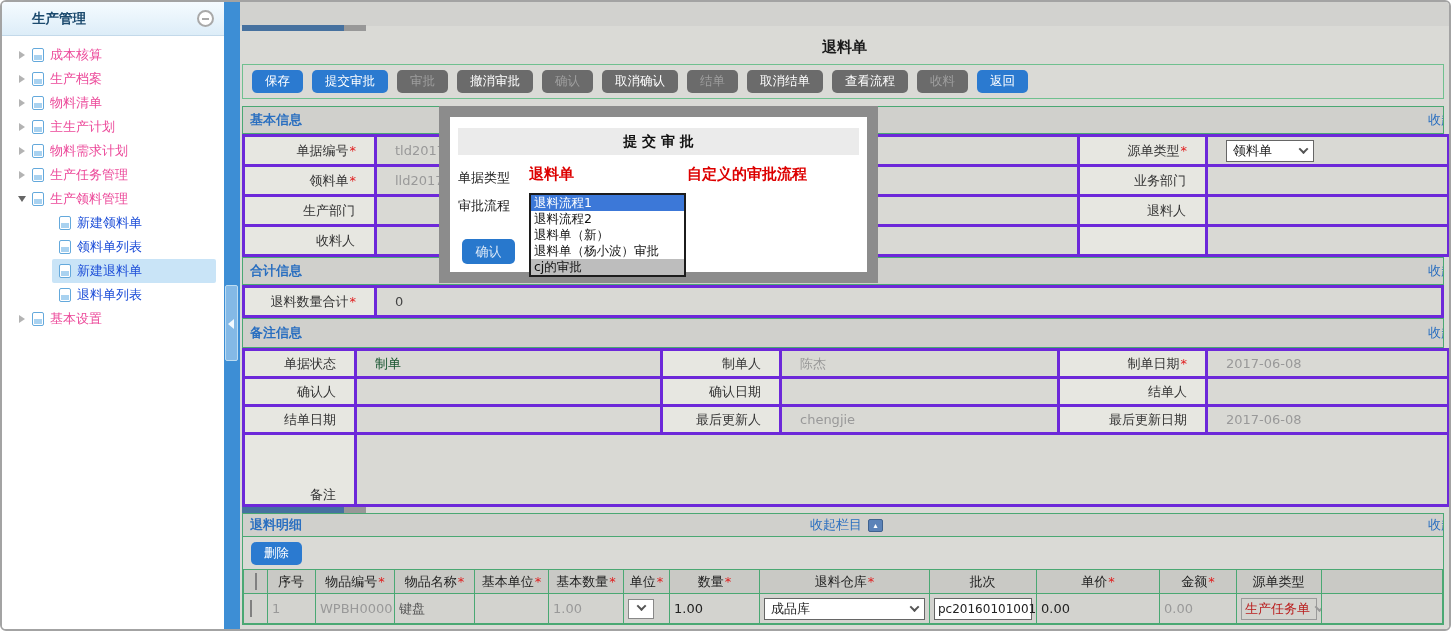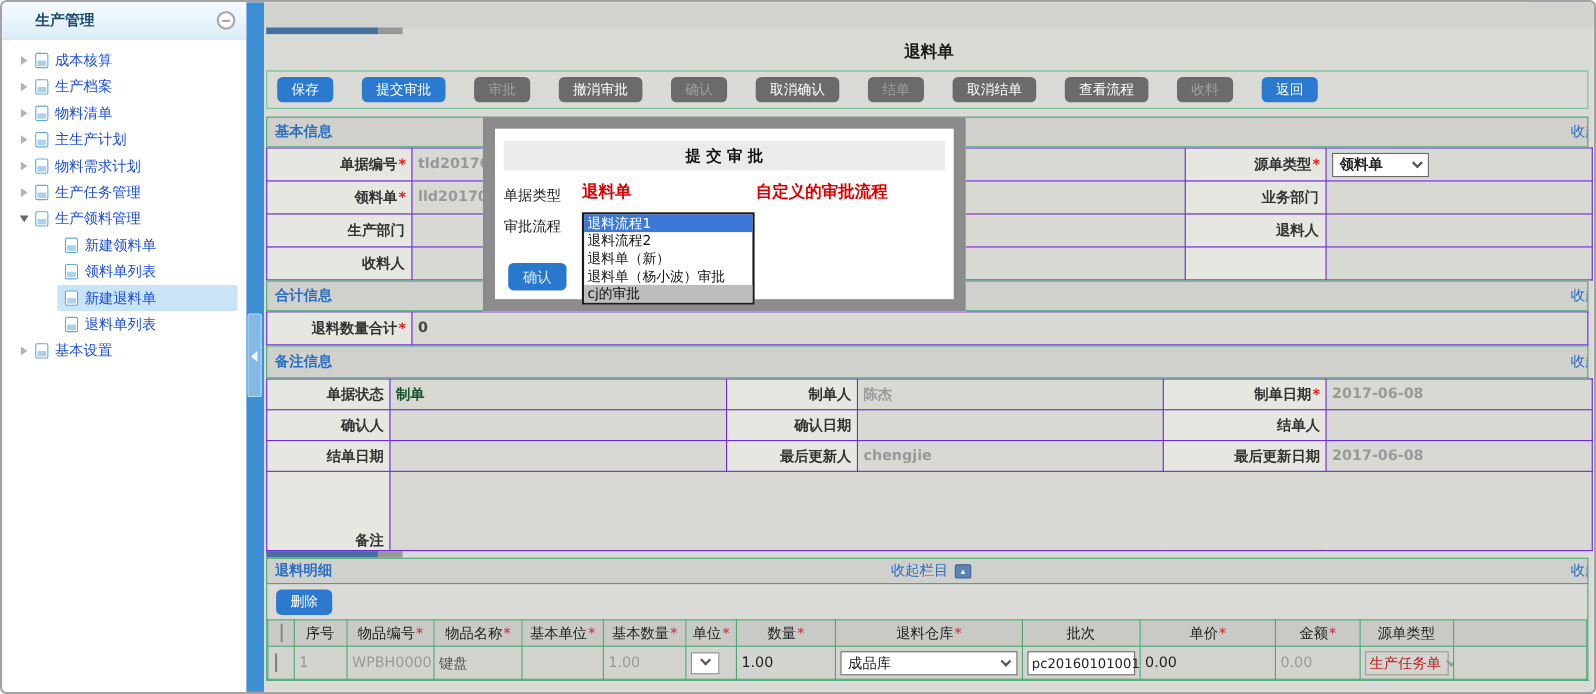--- a/index.html
+++ b/index.html
@@ -7,21 +7,21 @@
 
   .window { position:relative; width:1451px; height:631px; border:2px solid #a3a3a3; border-radius:6px; background:#fff; overflow:hidden; }
 
   
   .sidebar { position:absolute; left:0; top:0; width:222px; height:100%; background:#fff; }
   .sidebar-header { height:34px; background:linear-gradient(#f5fbff,#ddedf8); border-bottom:1px solid #c3d9ea; display:flex; align-items:center; padding:0 10px 0 30px; }
   .sidebar-title { font-weight:bold; font-size:13.5px; color:#1c4a6e; flex:1; }
   .collapse-circle { width:17px; height:17px; border:2px solid #a9a9a9; border-radius:50%; position:relative; background:#fff; }
   .collapse-circle::after { content:""; position:absolute; left:3px; right:3px; top:50%; margin-top:-1px; height:2px; background:#a9a9a9; }
   .tree { padding-top:7px; font-size:13px; }
-  .tree-item { height:24px; display:flex; align-items:center; padding-left:17px; color:#1d4ed8; cursor:default; }
+  .tree-item { height:24px; display:flex; align-items:center; padding-left:17px; color:#ec4899; cursor:default; }
   .tree-item .arrow-right { width:0; height:0; border-top:4px solid transparent; border-bottom:4px solid transparent; border-left:6px solid #b3b3b3; margin-right:7px; }
   .tree-item .arrow-down { width:0; height:0; border-left:4px solid transparent; border-right:4px solid transparent; border-top:6px solid #666; margin-right:6px; margin-left:-1px; }
   .file-icon { width:12px; height:14px; background:#fff; border:1px solid #64a9dc; border-radius:2px; position:relative; margin-right:6px; flex:none; }
   .file-icon::after { content:""; position:absolute; left:1px; right:1px; bottom:1px; height:5px; background:#a9d2f0; }
   .tree-child { height:24px; display:flex; align-items:center; margin:0 8px 0 50px; padding-left:7px; color:#1d4ed8; border-radius:2px; }
   .tree-child.selected { background:#c9e4f7; }
 
   
   .splitter { position:absolute; left:222px; top:0; width:16px; height:100%; background:#3d8ed5; }
   .splitter-handle { position:absolute; left:1px; top:283px; width:13px; height:76px; background:#84b9e6; border:1px solid #bcdcf2; border-radius:2px; }
@@ -29,35 +29,35 @@
 
   
   .main { position:absolute; left:238px; top:0; right:0; bottom:0; background:#dadad6; overflow:hidden; }
   .top-strip { height:24px; background:#d2d2cf; }
   .pbar { display:flex; height:6px; }
   .pbar .seg-blue { width:102px; background:#46719f; }
   .pbar .seg-gray { width:22px; background:#989898; }
   .pbar1 { position:absolute; left:2px; top:23px; }
   .page-title { position:absolute; top:36px; left:0; right:0; text-align:center; font-weight:bold; font-size:15px; color:#1a1a1a; }
 
-  .toolbar { position:absolute; top:62px; left:2px; right:5px; height:35px; border:1px solid #6fc08f; display:flex; align-items:center; gap:26px; padding:0 9px; }
+  .toolbar { position:absolute; top:62px; left:2px; right:5px; height:35px; border:1px solid #6fc08f; display:flex; align-items:center; gap:9px; padding:0 9px; }
   .btn { height:23px; padding:0 13px; border:none; border-radius:5px; font-size:12.5px; color:#fff; background:#6b6b6b; font-family:inherit; cursor:pointer; }
   .btn.primary { background:#2b7ad0; }
   .btn.off { color:#9e9e9e; cursor:default; }
 
   .content { position:absolute; top:104px; left:2px; right:5px; }
   .sec-head { position:relative; background:#d0d0cc; border:1px solid #4aa873; display:flex; align-items:center; padding:0 7px; overflow:hidden; }
   .sec-head.h28 { height:28px; } .sec-head.h30 { height:30px; } .sec-head.h24 { height:24px; }
   .sec-title { color:#2a6fc0; font-weight:bold; font-size:13px; }
   .clip-link { position:absolute; right:-2px; top:0; bottom:0; display:flex; align-items:center; width:17px; overflow:hidden; color:#2a6fc0; font-size:13px; white-space:nowrap; }
   .center-link { position:absolute; left:567px; top:0; bottom:0; display:flex; align-items:center; gap:6px; color:#2a6fc0; font-size:13px; white-space:nowrap; }
   .fold-icon { width:15px; height:13px; background:#5c83b8; border:1px solid #3f628f; border-radius:2px; color:#fff; font-size:8px; line-height:11px; text-align:center; }
 
   table.grid { width:100%; table-layout:fixed; border-collapse:collapse; background:#d9d9d4; }
-  table.grid td { border:1px solid #6d28d9; font-size:13px; padding:0 5px; overflow:hidden; white-space:nowrap;font-weight:bold; }
+  table.grid td { border:3px solid #6d28d9; font-size:13px; padding:0 18px; overflow:hidden; white-space:nowrap; }
   td.lbl { background:#e7e7e1; text-align:right; color:#333; }
   td.val { color:#999; }
   .req { color:#e02020; margin-left:1px; }
   .row30 td { height:30px; } .row28 td { height:28px; } .row72 td { height:72px; }
   td.top { vertical-align:bottom; padding-bottom:24px; }
 
   .sel { display:inline-flex; align-items:center; justify-content:space-between; background:#fff; border:1px solid #666; height:22px; padding:0 6px; color:#222; font-size:13px; }
   .chev { width:7px; height:7px; border-right:2px solid #555; border-bottom:2px solid #555; transform:rotate(45deg) translate(-1px,-1px); flex:none; margin-left:6px; }
   .sel.gray { background:#d4d4d0; border-color:#9a9a9a; color:#b91c1c; }
   .sel.gray .chev { border-color:#999; }

